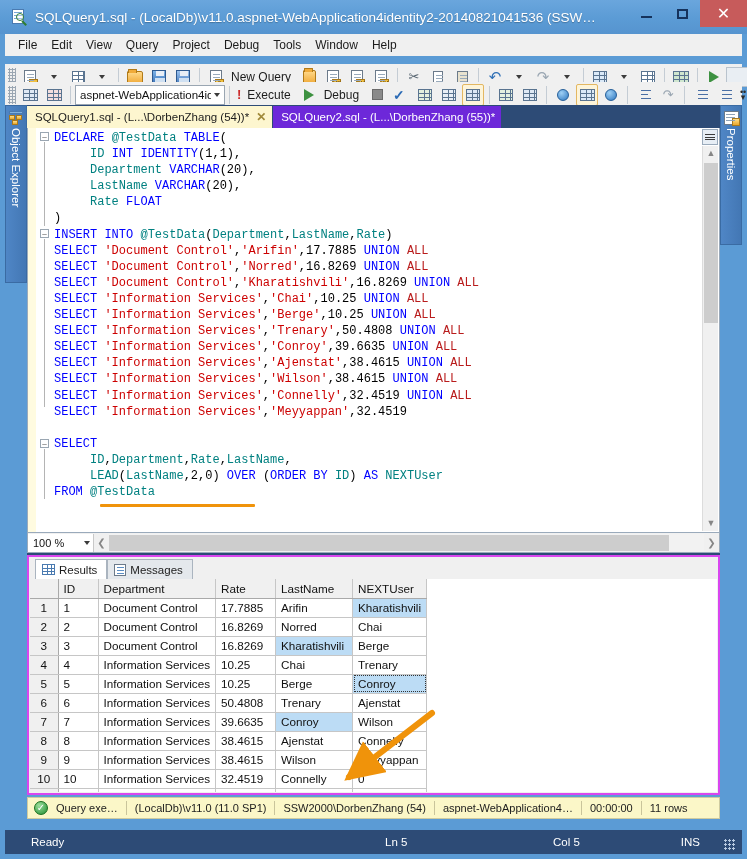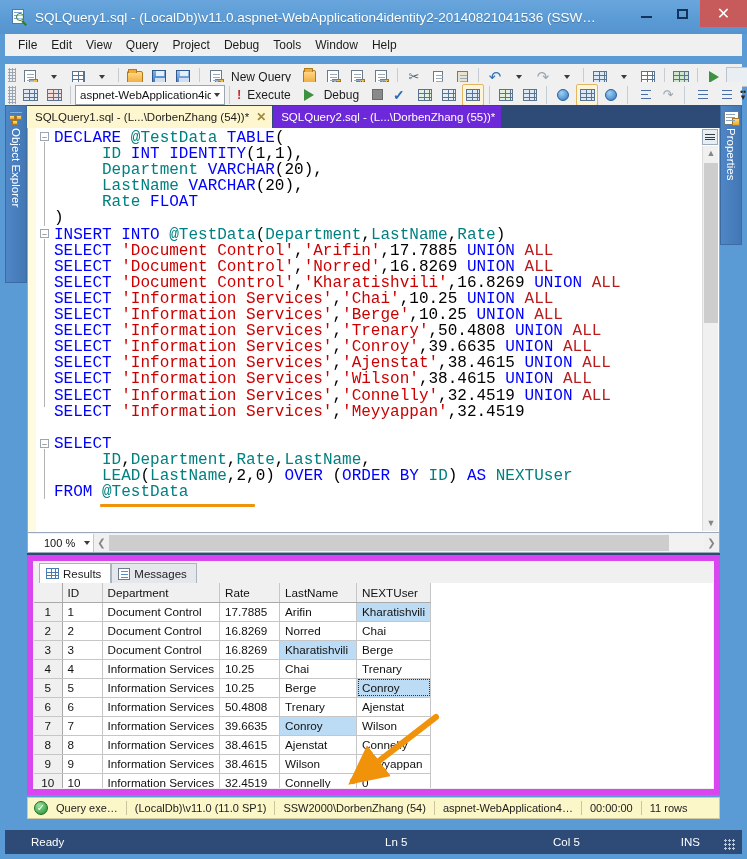--- a/index.html
+++ b/index.html
@@ -269,21 +269,21 @@
 
   .gutter {
     position: absolute; left: 0; top: 0; bottom: 0; width: 8px; background: #fffbe0;
   }
   .fold-col {
     position: absolute; left: 8px; top: 0; bottom: 0; width: 18px; background: #ffffff;
   }
   .code {
     position: absolute; left: 26px; top: 2px; right: 18px; bottom: 0;
     font-family: "Liberation Mono", "DejaVu Sans Mono", monospace;
-    font-size: 16px; line-height: 16.1px; white-space: pre;
+    font-size: 12px; line-height: 16.1px; white-space: pre;
     color: #000000; overflow: hidden;
   }
   .code .ln { height: 16.1px; }
   .kw   { color: #0000ff; }
   .str  { color: #cc0000; }
   .num  { color: #000000; }
   .gray { color: #b91c1c; }
   .idt  { color: #008080; }
   .plain{ color: #000000; }
 
@@ -297,36 +297,36 @@
   }
 
   
   .editor-bottom {
     position: absolute; left: 0; top: 428px; width: 693px; height: 20px;
     background: #f0f0f0; border: 1px solid #9aaabb; border-top: none;
     display: flex; align-items: center;
   }
   .zoom-combo {
     width: 66px; height: 18px; background: #ffffff; border-right: 1px solid #c8c8c8;
-    display: flex; align-items: center; font-size: 11px; color: #111; padding-left: 16px;
+    display: flex; align-items: center; font-size: 11px; color: #111; padding-left: 5px;
   }
   .zoom-combo .v { flex: 1 1 auto; }
   .hscroll-left, .hscroll-right {
     width: 15px; height: 18px; color: #868686; font-size: 10px;
     display: flex; align-items: center; justify-content: center;
   }
   .hscroll-track { flex: 1 1 auto; height: 18px; background: #f2f2f2; position: relative; }
   .hscroll-thumb {
     position: absolute; left: 0; top: 1px; height: 16px; width: 560px; background: #cdcdcd;
   }
 
   
   .results-pane {
     position: absolute; left: 0; top: 450px; width: 693px; height: 240px;
-    background: #f0f0f0; border: 6px solid #d946ef;
+    background: #f0f0f0; border: 2px solid #d946ef;
   }
   .res-tabs { height: 22px; display: flex; align-items: flex-end; padding-left: 6px; background: #f0f0f0; }
   .res-tab {
     height: 20px; display: flex; align-items: center; gap: 4px; padding: 0 9px 0 6px;
     font-size: 11.5px; color: #1c1c1c; border: 1px solid #aab4bf; border-bottom: none;
   }
   .res-tab.active { background: #ffffff; }
   .res-tab.inactive { background: #e4e8ec; }
   .res-tab-ico-grid {
     width: 13px; height: 11px; background: #fff; border: 1px solid #4a7ab0; position: relative;

